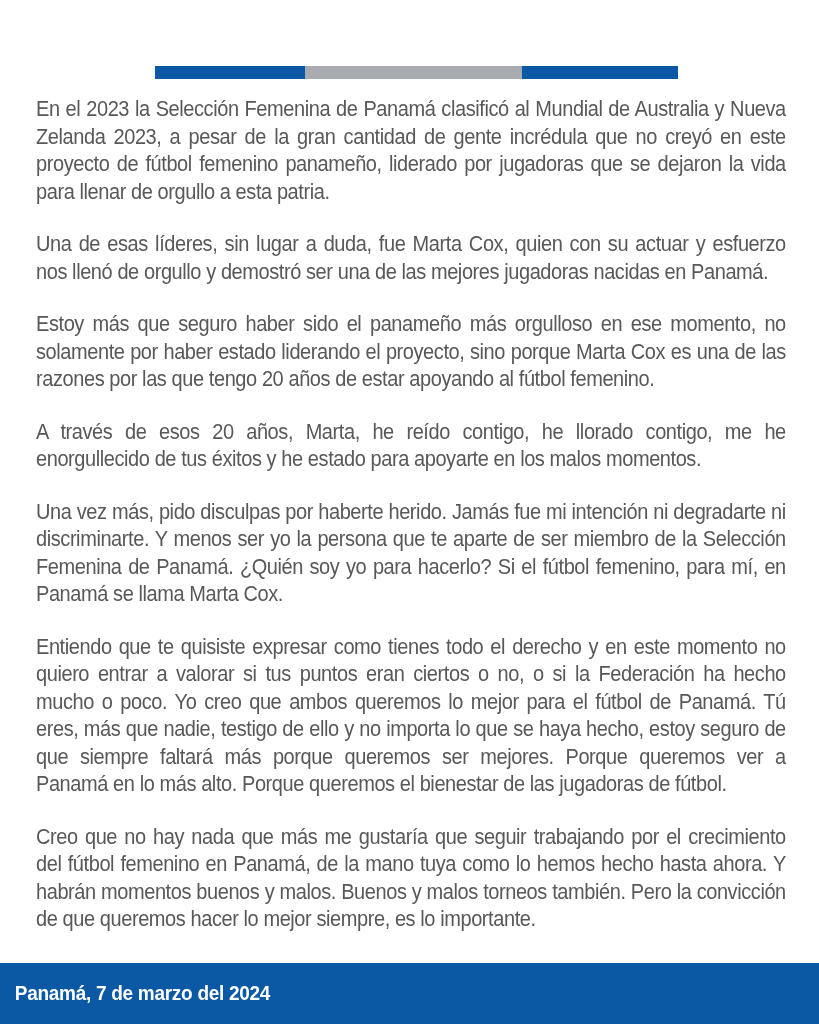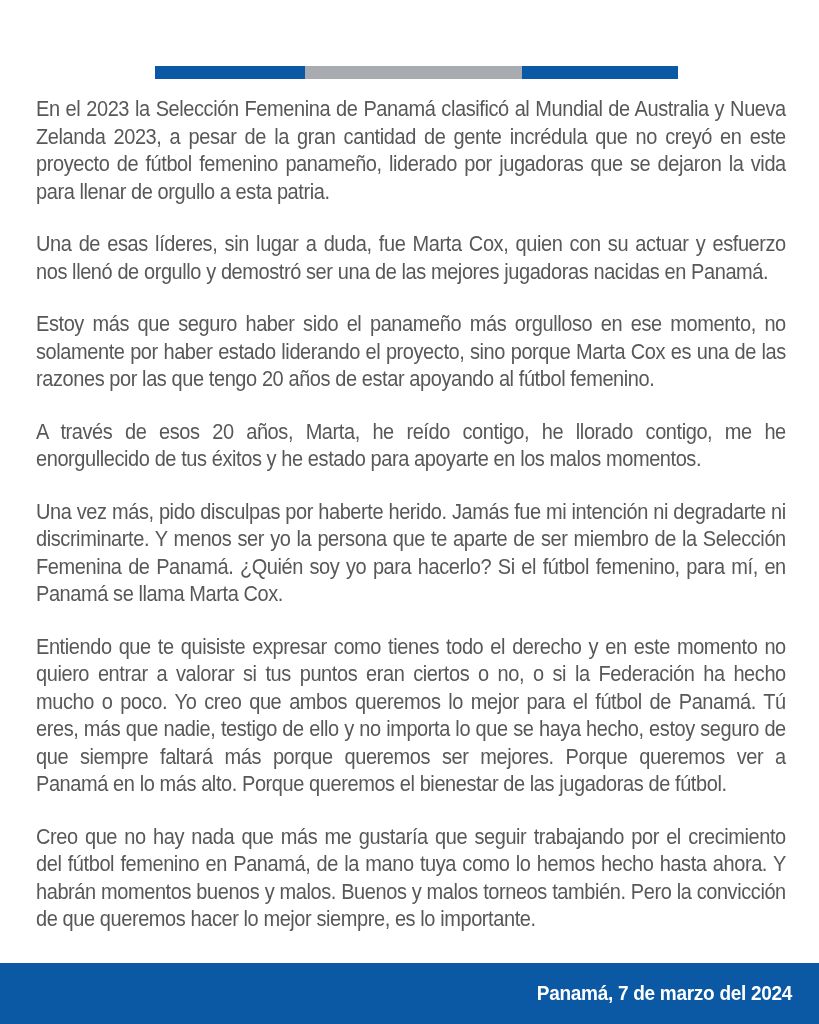--- a/index.html
+++ b/index.html
@@ -74,21 +74,20 @@
 
   
   .footer-bar {
     position: absolute;
     left: 0;
     bottom: 0;
     width: 819px;
     height: 61px;
     display: flex;
     align-items: center;
-    justify-content: flex-end;
   }
   .footer-date {
     color: #ffffff;
     font-size: 20px;
     font-weight: bold;
     letter-spacing: -0.3px;
     padding-right: 28px;
     transform: scaleX(0.95);
     transform-origin: right center;
     white-space: nowrap;

